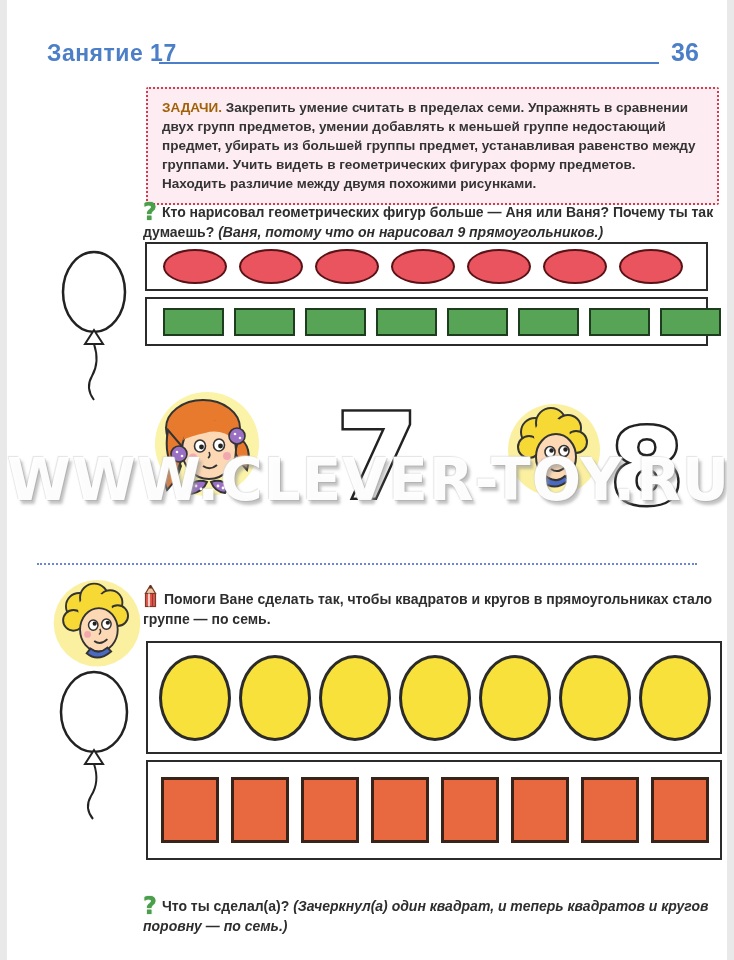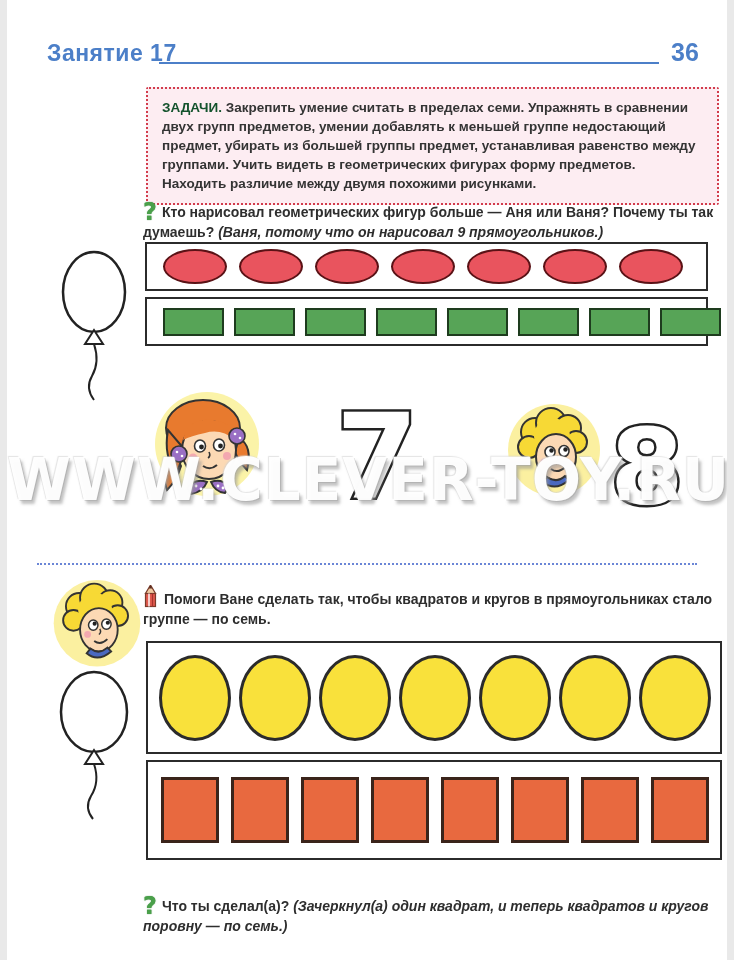--- a/index.html
+++ b/index.html
@@ -14,21 +14,21 @@
   .header-rule { position:absolute; left:152px; top:62px; width:500px; height:2px; background:#4c7fc8; }
   .page-number { position:absolute; left:664px; top:38px; font-size:25px; font-weight:bold; color:#4c7fc8; }
 
   
   .tasks-box {
     position:absolute; left:139px; top:87px; width:541px;
     background:#fdedf2; border:2px dotted #d23c4c; border-radius:2px;
     padding:9px 14px 10px 14px;
     font-size:13.5px; font-weight:bold; line-height:19px; color:#343434;
   }
-  .tasks-label { color:#14532d; font-weight:bold; }
+  .tasks-label { color:#a16207; font-weight:bold; }
 
   
   .text-block { position:absolute; font-size:14px; font-weight:bold; color:#2e2e2e; line-height:20px; }
   .text-block em { font-style:italic; }
   .q-icon {
     display:inline-block; color:#4aa04a; font-size:24px; font-weight:bold; line-height:14px;
     vertical-align:-3px; margin-right:5px; text-shadow:0 0 1px #2e7d32;
     font-family:"DejaVu Sans", sans-serif;
   }
   .pencil-icon { display:inline-block; vertical-align:-4px; margin-right:6px; }

